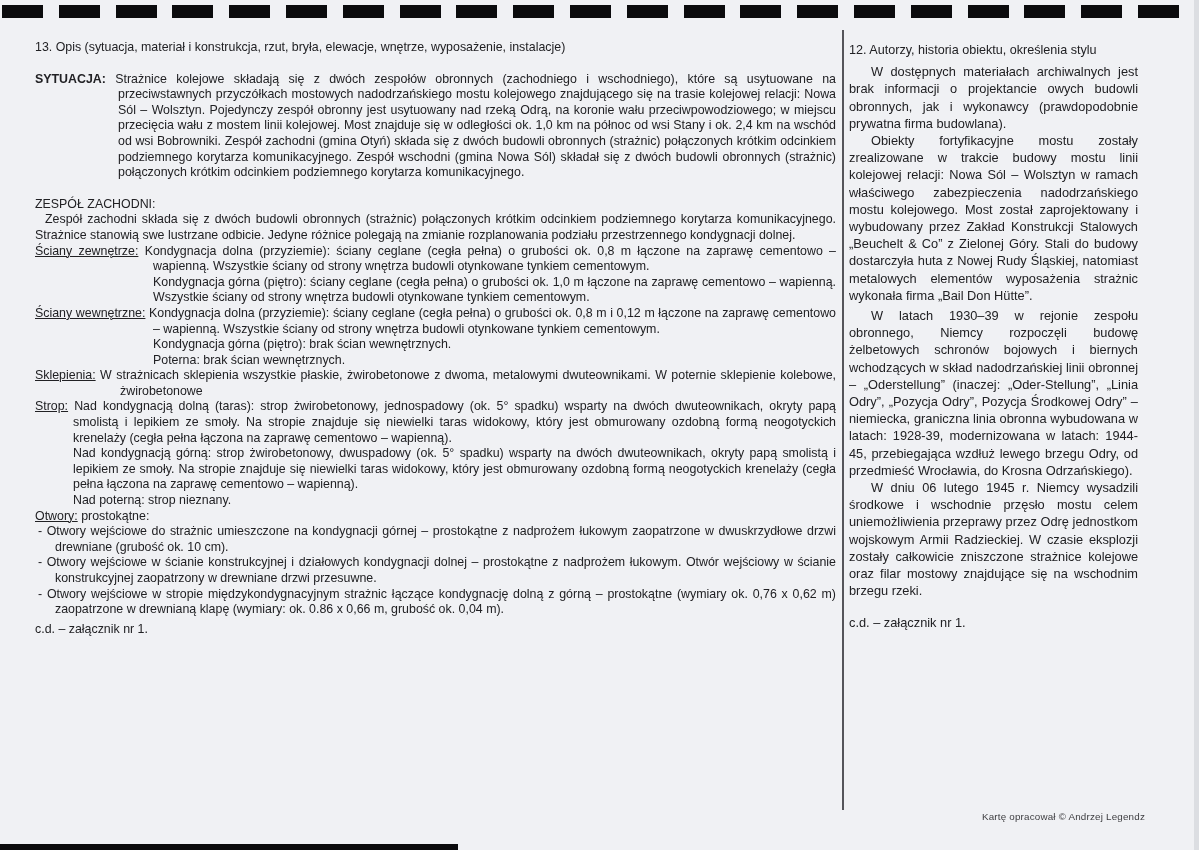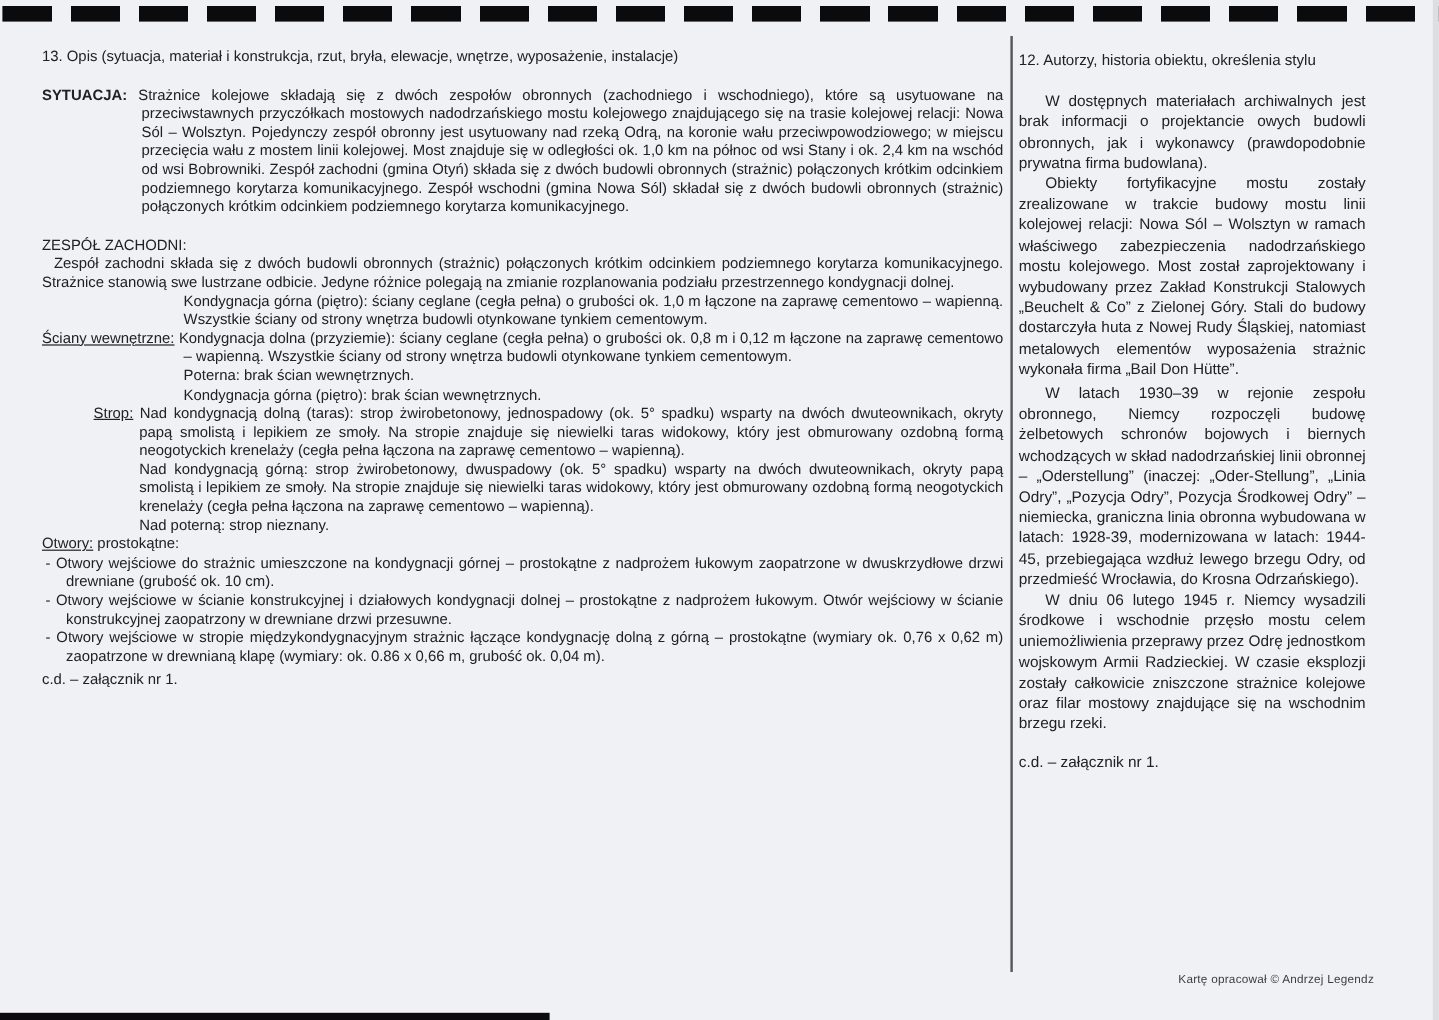--- a/index.html
+++ b/index.html
@@ -30,26 +30,26 @@
   .bold{font-weight:bold;}
   .ul{text-decoration:underline;}
   .heading13{text-align:left;}
   .sytuacja{padding-left:83px;}
   .sytuacja .first{text-indent:-83px;}
   .zespol-par{text-indent:10px;}
   .entry{padding-left:0;}
   .hang70{padding-left:70px;}  .hang70 .first{text-indent:-70px;}
   .hang118{padding-left:118px;}.hang118 .first{text-indent:-118px;}
   .hang85{padding-left:85px;}  .hang85 .first{text-indent:-85px;}
-  .hang38{padding-left:38px;margin-left:43px;}  .hang38 .first{text-indent:-38px;}
+  .hang38{padding-left:38px;}  .hang38 .first{text-indent:-38px;}
   .bullet{padding-left:20px;text-indent:-17px;}
   .cd{text-align:left;}
   .mt4{margin-top:4px;}
   .mt14{margin-top:14px;}
-  .rheading{text-align:left;margin-bottom:16px;font-size:12.6px;}
+  .rheading{text-align:left;margin-bottom:4px;font-size:12.6px;}
   .rp{text-indent:22px;}
   .rp.gap{margin-top:3px;}
   .footer-credit{
     position:absolute;right:54px;top:811px;
     font-size:9.8px;color:#3d3d40;letter-spacing:.2px;
   }
 </style>
 </head>
 <body>
 
@@ -66,29 +66,33 @@
 
     <div class="sytuacja mb16">
       <p class="first"><span class="bold">SYTUACJA:</span> <span>Strażnice kolejowe składają się z dwóch zespołów obronnych (zachodniego i wschodniego), które są usytuowane na przeciwstawnych przyczółkach mostowych nadodrzańskiego mostu kolejowego znajdującego się na trasie kolejowej relacji: Nowa Sól – Wolsztyn. Pojedynczy zespół obronny jest usytuowany nad rzeką Odrą, na koronie wału przeciwpowodziowego; w miejscu przecięcia wału z mostem linii kolejowej. Most znajduje się w odległości ok. 1,0 km na północ od wsi Stany i ok. 2,4 km na wschód od wsi Bobrowniki. Zespół zachodni (gmina Otyń) składa się z dwóch budowli obronnych (strażnic) połączonych krótkim odcinkiem podziemnego korytarza komunikacyjnego. Zespół wschodni (gmina Nowa Sól) składał się z dwóch budowli obronnych (strażnic) połączonych krótkim odcinkiem podziemnego korytarza komunikacyjnego.</span></p>
     </div>
 
     <p class="heading13">ZESPÓŁ ZACHODNI:</p>
     <p class="zespol-par">Zespół zachodni składa się z dwóch budowli obronnych (strażnic) połączonych krótkim odcinkiem podziemnego korytarza komunikacyjnego. Strażnice stanowią swe lustrzane odbicie. Jedyne różnice polegają na zmianie rozplanowania podziału przestrzennego kondygnacji dolnej.</p>
 
 
     <div class="entry hang118">
+      <p class="first"><span class="ul">Ściany zewnętrze:</span> <span>Kondygnacja dolna (przyziemie): ściany ceglane (cegła pełna) o grubości ok. 0,8 m łączone na zaprawę cementowo – wapienną. Wszystkie ściany od strony wnętrza budowli otynkowane tynkiem cementowym.</span></p>
       <p>Kondygnacja górna (piętro): ściany ceglane (cegła pełna) o grubości ok. 1,0 m łączone na zaprawę cementowo – wapienną. Wszystkie ściany od strony wnętrza budowli otynkowane tynkiem cementowym.</p>
     </div>
 
     <div class="entry hang118">
       <p class="first"><span class="ul">Ściany wewnętrzne:</span> <span>Kondygnacja dolna (przyziemie): ściany ceglane (cegła pełna) o grubości ok. 0,8 m i 0,12 m  łączone na zaprawę cementowo – wapienną.  Wszystkie ściany od strony wnętrza budowli otynkowane tynkiem cementowym.</span></p>
+      <p>Kondygnacja górna (piętro): brak ścian wewnętrznych.</p>
       <p>Poterna: brak ścian wewnętrznych.</p>
-      <p>Kondygnacja górna (piętro): brak ścian wewnętrznych.</p>
     </div>
 
+    <div class="entry hang85">
+      <p class="first"><span class="ul">Sklepienia:</span> <span>W strażnicach sklepienia wszystkie płaskie, żwirobetonowe z dwoma, metalowymi dwuteownikami. W poternie sklepienie kolebowe, żwirobetonowe</span></p>
+    </div>
 
     <div class="entry hang38">
       <p class="first"><span class="ul">Strop:</span> <span>Nad kondygnacją dolną (taras): strop żwirobetonowy, jednospadowy (ok. 5° spadku) wsparty na dwóch dwuteownikach, okryty papą smolistą i lepikiem ze smoły. Na stropie znajduje się niewielki taras widokowy, który jest obmurowany ozdobną formą neogotyckich krenelaży (cegła pełna łączona na zaprawę cementowo – wapienną).</span></p>
       <p>Nad kondygnacją górną: strop żwirobetonowy, dwuspadowy (ok. 5° spadku) wsparty na dwóch dwuteownikach, okryty papą smolistą i lepikiem ze smoły. Na stropie znajduje się niewielki taras widokowy, który jest obmurowany ozdobną formą neogotyckich krenelaży (cegła pełna łączona na zaprawę cementowo – wapienną).</p>
       <p>Nad poterną: strop nieznany.</p>
     </div>
 
     <div>
       <p><span class="ul">Otwory:</span> <span>prostokątne:</span></p>
       <p class="bullet">- Otwory wejściowe do strażnic umieszczone na kondygnacji górnej – prostokątne z nadprożem łukowym zaopatrzone w dwuskrzydłowe drzwi drewniane (grubość ok. 10 cm).</p>

